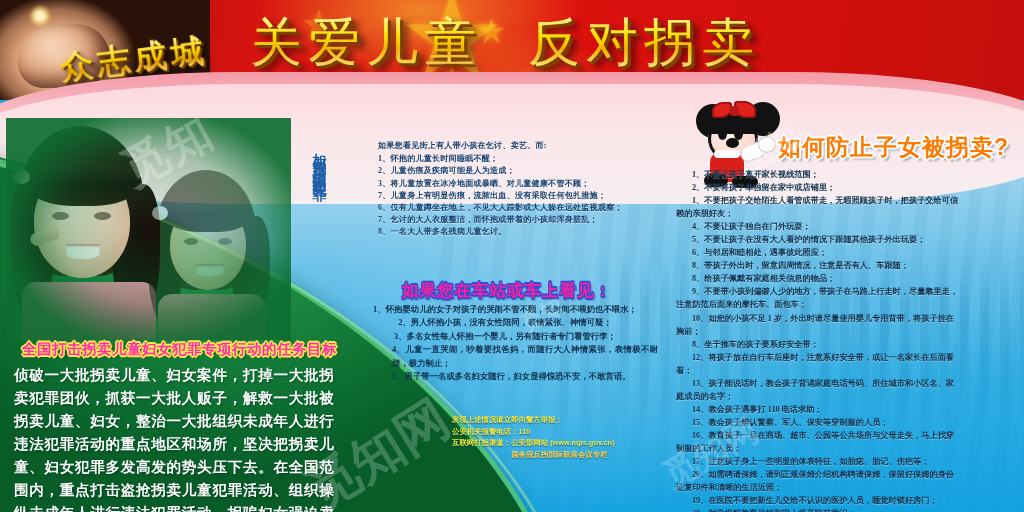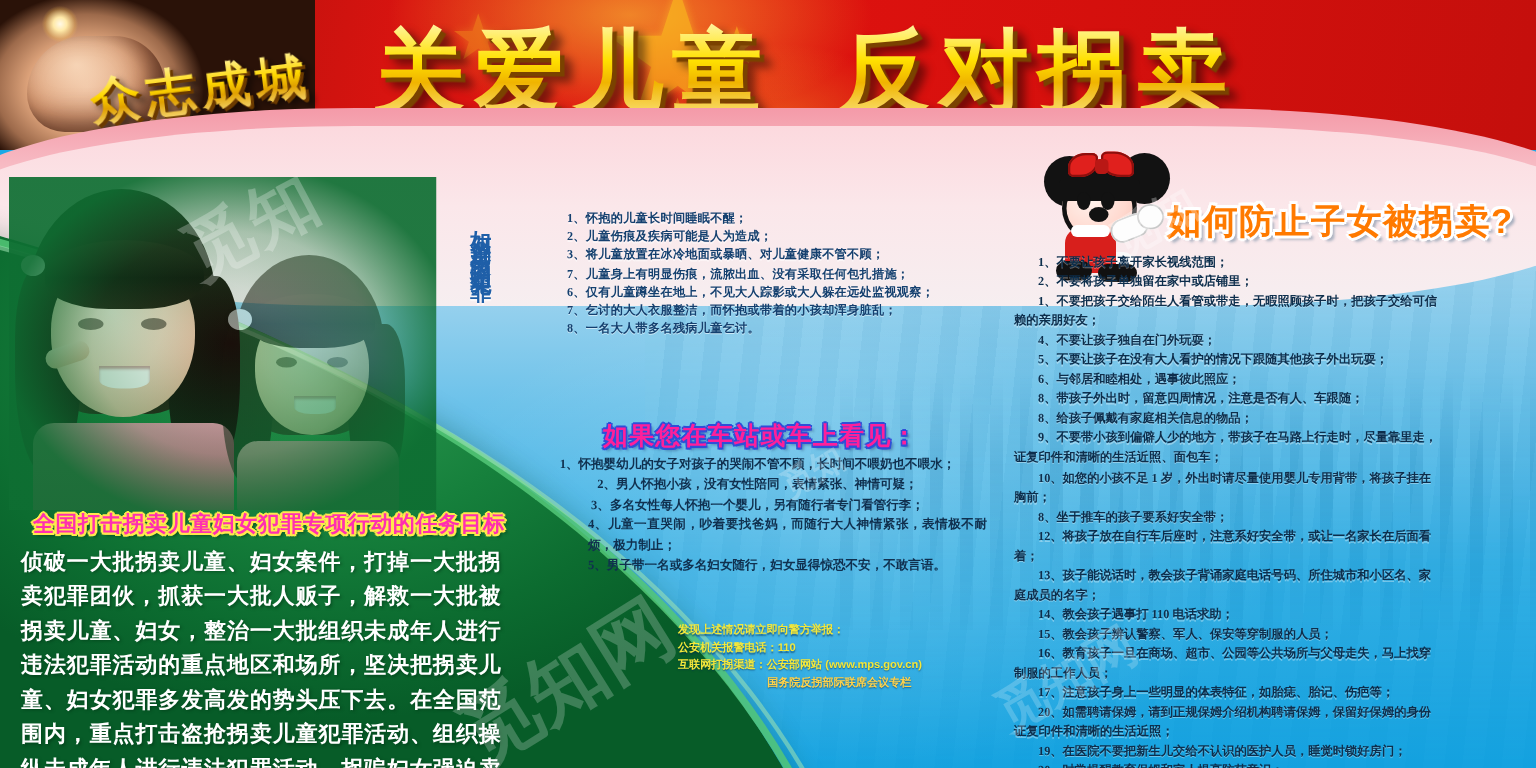--- a/index.html
+++ b/index.html
@@ -42,21 +42,21 @@
 
   .hdr-sub{
     position:absolute;left:60px;top:37px;font-size:33px;font-weight:bold;letter-spacing:4px;
     color:#ffd400;
     background:linear-gradient(180deg,#fff6c0 0%,#ffd800 42%,#e0a000 62%,#fff0a8 100%);
     -webkit-background-clip:text;background-clip:text;-webkit-text-fill-color:transparent;
     filter:drop-shadow(2px 2px 0 #6b3a00) drop-shadow(3px 3px 2px rgba(0,0,0,.45));
     transform:rotate(-7deg);white-space:nowrap;
   }
   .hdr-main{
-    position:absolute;left:250px;top:8px;font-size:60px;font-weight:bold;letter-spacing:6px;
+    position:absolute;left:250px;top:8px;font-size:52px;font-weight:normal;letter-spacing:6px;
     color:#ffe400;white-space:nowrap;
     background:linear-gradient(180deg,#fffbd0 0%,#ffe000 40%,#f0b400 58%,#fff7b0 100%);
     -webkit-background-clip:text;background-clip:text;-webkit-text-fill-color:transparent;
     filter:drop-shadow(3px 3px 0 #7a4200) drop-shadow(5px 4px 3px rgba(0,0,0,.45));
   }
   .hdr-main .gap{display:inline-block;width:46px;}
 
   
   .pinksweep{
     position:absolute;left:-40px;top:72px;width:1110px;height:130px;border-radius:50%/100%;
@@ -306,20 +306,21 @@
   </div>
 
   <div class="leftbanner">
     <span>全国打击拐卖儿童妇女犯罪专项行动的任务目标</span>
   </div>
   <div class="lefttext">侦破一大批拐卖儿童、妇女案件，打掉一大批拐卖犯罪团伙，抓获一大批人贩子，解救一大批被拐卖儿童、妇女，整治一大批组织未成年人进行违法犯罪活动的重点地区和场所，坚决把拐卖儿童、妇女犯罪多发高发的势头压下去。在全国范围内，重点打击盗抢拐卖儿童犯罪活动、组织操纵未成年人进行违法犯罪活动、拐骗妇女强迫卖淫犯罪活动。</div>
 
   <div class="vert-title">如何辨别身边的拐卖犯罪</div>
 
   <div class="midlist">
+    <div class="lead">如果您看见街上有人带小孩在乞讨、卖艺、而:</div>
     <div>1、怀抱的儿童长时间睡眠不醒；</div>
     <div>2、儿童伤痕及疾病可能是人为造成；</div>
     <div>3、将儿童放置在冰冷地面或暴晒、对儿童健康不管不顾；</div>
     <div>7、儿童身上有明显伤痕，流脓出血、没有采取任何包扎措施；</div>
     <div>6、仅有儿童蹲坐在地上，不见大人踪影或大人躲在远处监视观察；</div>
     <div>7、乞讨的大人衣服整洁，而怀抱或带着的小孩却浑身脏乱；</div>
     <div>8、一名大人带多名残病儿童乞讨。</div>
   </div>
 
   <div class="mid-h2">如果您在车站或车上看见：</div>
@@ -365,21 +366,21 @@
     <div>1、不要让孩子离开家长视线范围；</div>
     <div>2、不要将孩子单独留在家中或店铺里；</div>
     <div>1、不要把孩子交给陌生人看管或带走，无暇照顾孩子时，把孩子交给可信</div>
     <div class="cont">赖的亲朋好友；</div>
     <div>4、不要让孩子独自在门外玩耍；</div>
     <div>5、不要让孩子在没有大人看护的情况下跟随其他孩子外出玩耍；</div>
     <div>6、与邻居和睦相处，遇事彼此照应；</div>
     <div>8、带孩子外出时，留意四周情况，注意是否有人、车跟随；</div>
     <div>8、给孩子佩戴有家庭相关信息的物品；</div>
     <div>9、不要带小孩到偏僻人少的地方，带孩子在马路上行走时，尽量靠里走，</div>
-    <div class="cont">证复印件和清晰的生活近照、面包车；</div>
+    <div class="cont">注意防范后面来的摩托车、面包车；</div>
     <div>10、如您的小孩不足 1 岁，外出时请尽量使用婴儿专用背带，将孩子挂在</div>
     <div class="cont">胸前；</div>
     <div>8、坐于推车的孩子要系好安全带；</div>
     <div>12、将孩子放在自行车后座时，注意系好安全带，或让一名家长在后面看</div>
     <div class="cont">着；</div>
     <div>13、孩子能说话时，教会孩子背诵家庭电话号码、所住城市和小区名、家</div>
     <div class="cont">庭成员的名字；</div>
     <div>14、教会孩子遇事打 110 电话求助；</div>
     <div>15、教会孩子辨认警察、军人、保安等穿制服的人员；</div>
     <div>16、教育孩子一旦在商场、超市、公园等公共场所与父母走失，马上找穿</div>

